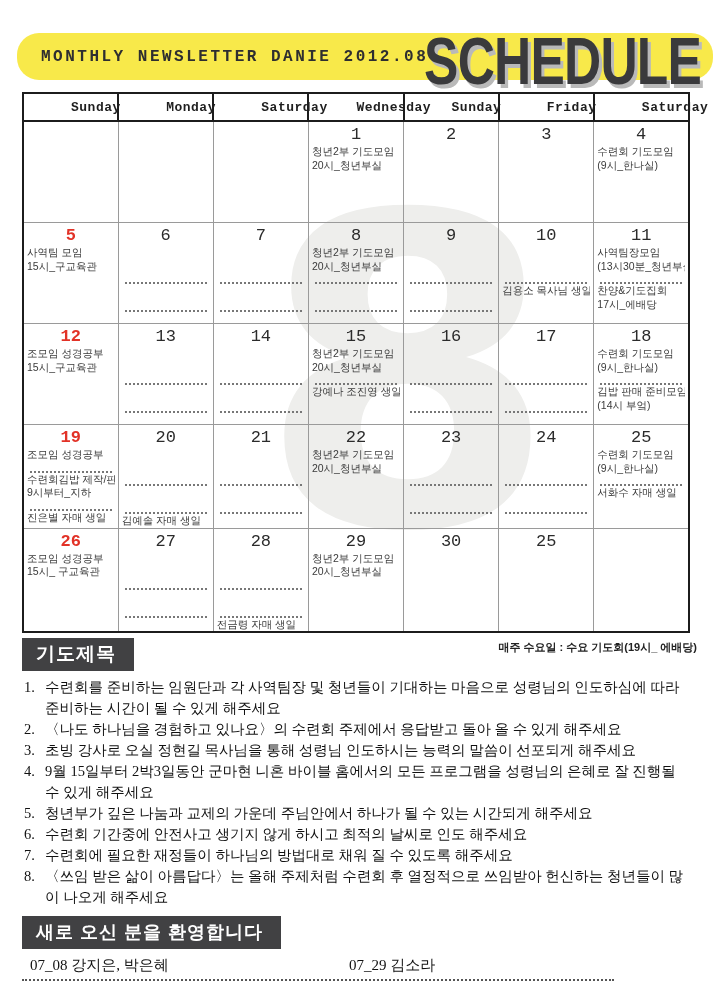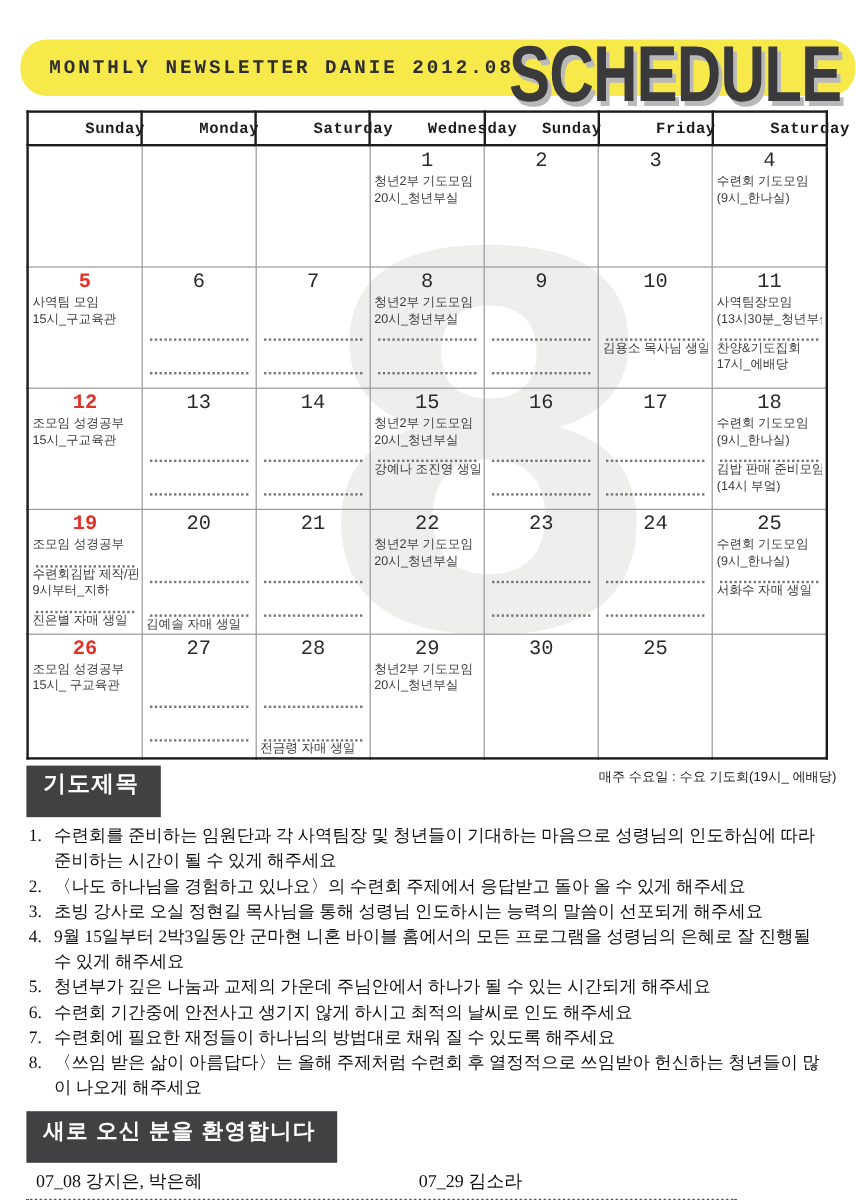--- a/index.html
+++ b/index.html
@@ -56,24 +56,24 @@
   }
   .dotline{height:4px;margin:6px 3px 0;border-bottom:2px dotted #777;}
   .cell-items .dotline:first-child{margin-top:32px;}
   .dotline + .dotline{margin-top:22px;}
   .cline + .dotline{margin-top:5px;}
   .dotline + .cline{}
   
   .after-cal{display:flex;align-items:flex-start;justify-content:space-between;margin:5px 16px 0 22px;}
   .section-heading{
     background:var(--heading-box,#414143);color:#fff;font-weight:bold;
-    font-size:19px;line-height:28px;padding:2px 18px 13px 14px;display:inline-block;
+    font-size:19px;line-height:28px;padding:2px 18px 3px 14px;display:inline-block;
     font-family:"Liberation Sans","DejaVu Sans",sans-serif;letter-spacing:1px;
   }
-  .notes{margin-top:2px;font-size:11px;font-weight:normal;color:#222;display:flex;gap:30px;white-space:nowrap;align-items:flex-end;}
+  .notes{margin-top:2px;font-size:11px;font-weight:bold;color:#222;display:flex;gap:30px;white-space:nowrap;align-items:flex-end;}
   
   .prayer-list{
     margin:6px 18px 0 24px;width:668px;
     font-family:"Liberation Serif","DejaVu Serif",serif;
     font-size:14.5px;line-height:21px;color:#111;
   }
   .prayer-item{position:relative;padding-left:21px;margin:0;}
   .prayer-item .num{position:absolute;left:0;top:0;}
   
   .welcome-heading{margin:8px 0 2px 22px;font-size:18px;}

